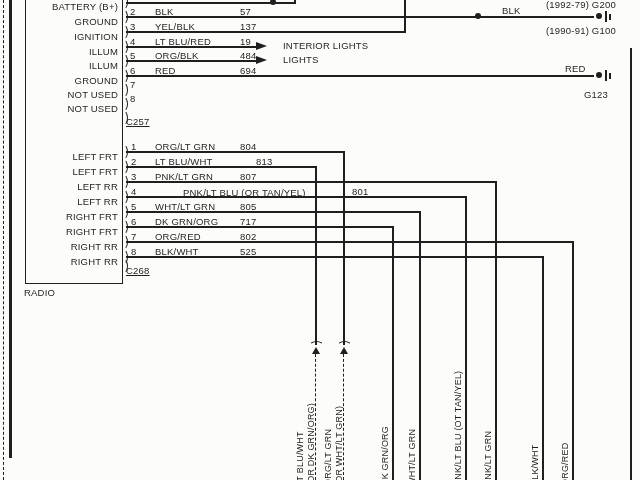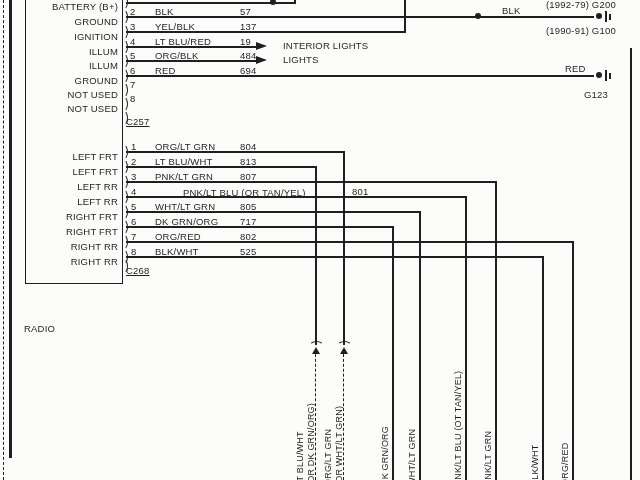--- a/index.html
+++ b/index.html
@@ -29,21 +29,21 @@
 </head>
 <body>
 
 <div class="canvas">
 
   <div class="vd" style="left:3px;top:0;height:480px;"></div>
   <div class="vl" style="left:9px;top:0;height:458px;width:3px;"></div>
   <div class="vl" style="left:630px;top:48px;height:432px;"></div>
 
   <div class="box" style="left:25px;top:0;width:96px;height:283px;"></div>
-  <div class="txt" style="left:24px;top:288px;margin-top:36px;">RADIO</div>
+  <div class="txt" style="left:24px;top:288px;">RADIO</div>
 
   <div class="txt lbl" style="top:2px;">BATTERY (B+)</div>
   <div class="txt lbl" style="top:17px;">GROUND</div>
   <div class="txt lbl" style="top:32px;">IGNITION</div>
   <div class="txt lbl" style="top:47px;">ILLUM</div>
   <div class="txt lbl" style="top:61px;">ILLUM</div>
   <div class="txt lbl" style="top:76px;">GROUND</div>
   <div class="txt lbl" style="top:90px;">NOT USED</div>
   <div class="txt lbl" style="top:104px;">NOT USED</div>
 
@@ -134,21 +134,21 @@
   <div class="pbr" style="top:234px;"></div>
   <div class="pbr" style="top:249px;"></div>
   <div class="pbr" style="top:258px;"></div>
 
   <div class="txt" style="left:131px;top:142px;">1</div>
   <div class="txt" style="left:155px;top:142px;">ORG/LT GRN</div>
   <div class="txt" style="left:240px;top:142px;">804</div>
 
   <div class="txt" style="left:131px;top:157px;">2</div>
   <div class="txt" style="left:155px;top:157px;">LT BLU/WHT</div>
-  <div class="txt" style="left:240px;top:157px;">813</div>
+  <div class="txt" style="left:256px;top:157px;">813</div>
 
   <div class="txt" style="left:131px;top:172px;">3</div>
   <div class="txt" style="left:155px;top:172px;">PNK/LT GRN</div>
   <div class="txt" style="left:240px;top:172px;">807</div>
 
   <div class="txt" style="left:131px;top:187px;">4</div>
   <div class="txt" style="left:155px;top:188px;margin-left:28px;">PNK/LT BLU (OR TAN/YEL)</div>
   <div class="txt" style="left:352px;top:187px;">801</div>
 
   <div class="txt" style="left:131px;top:202px;">5</div>

